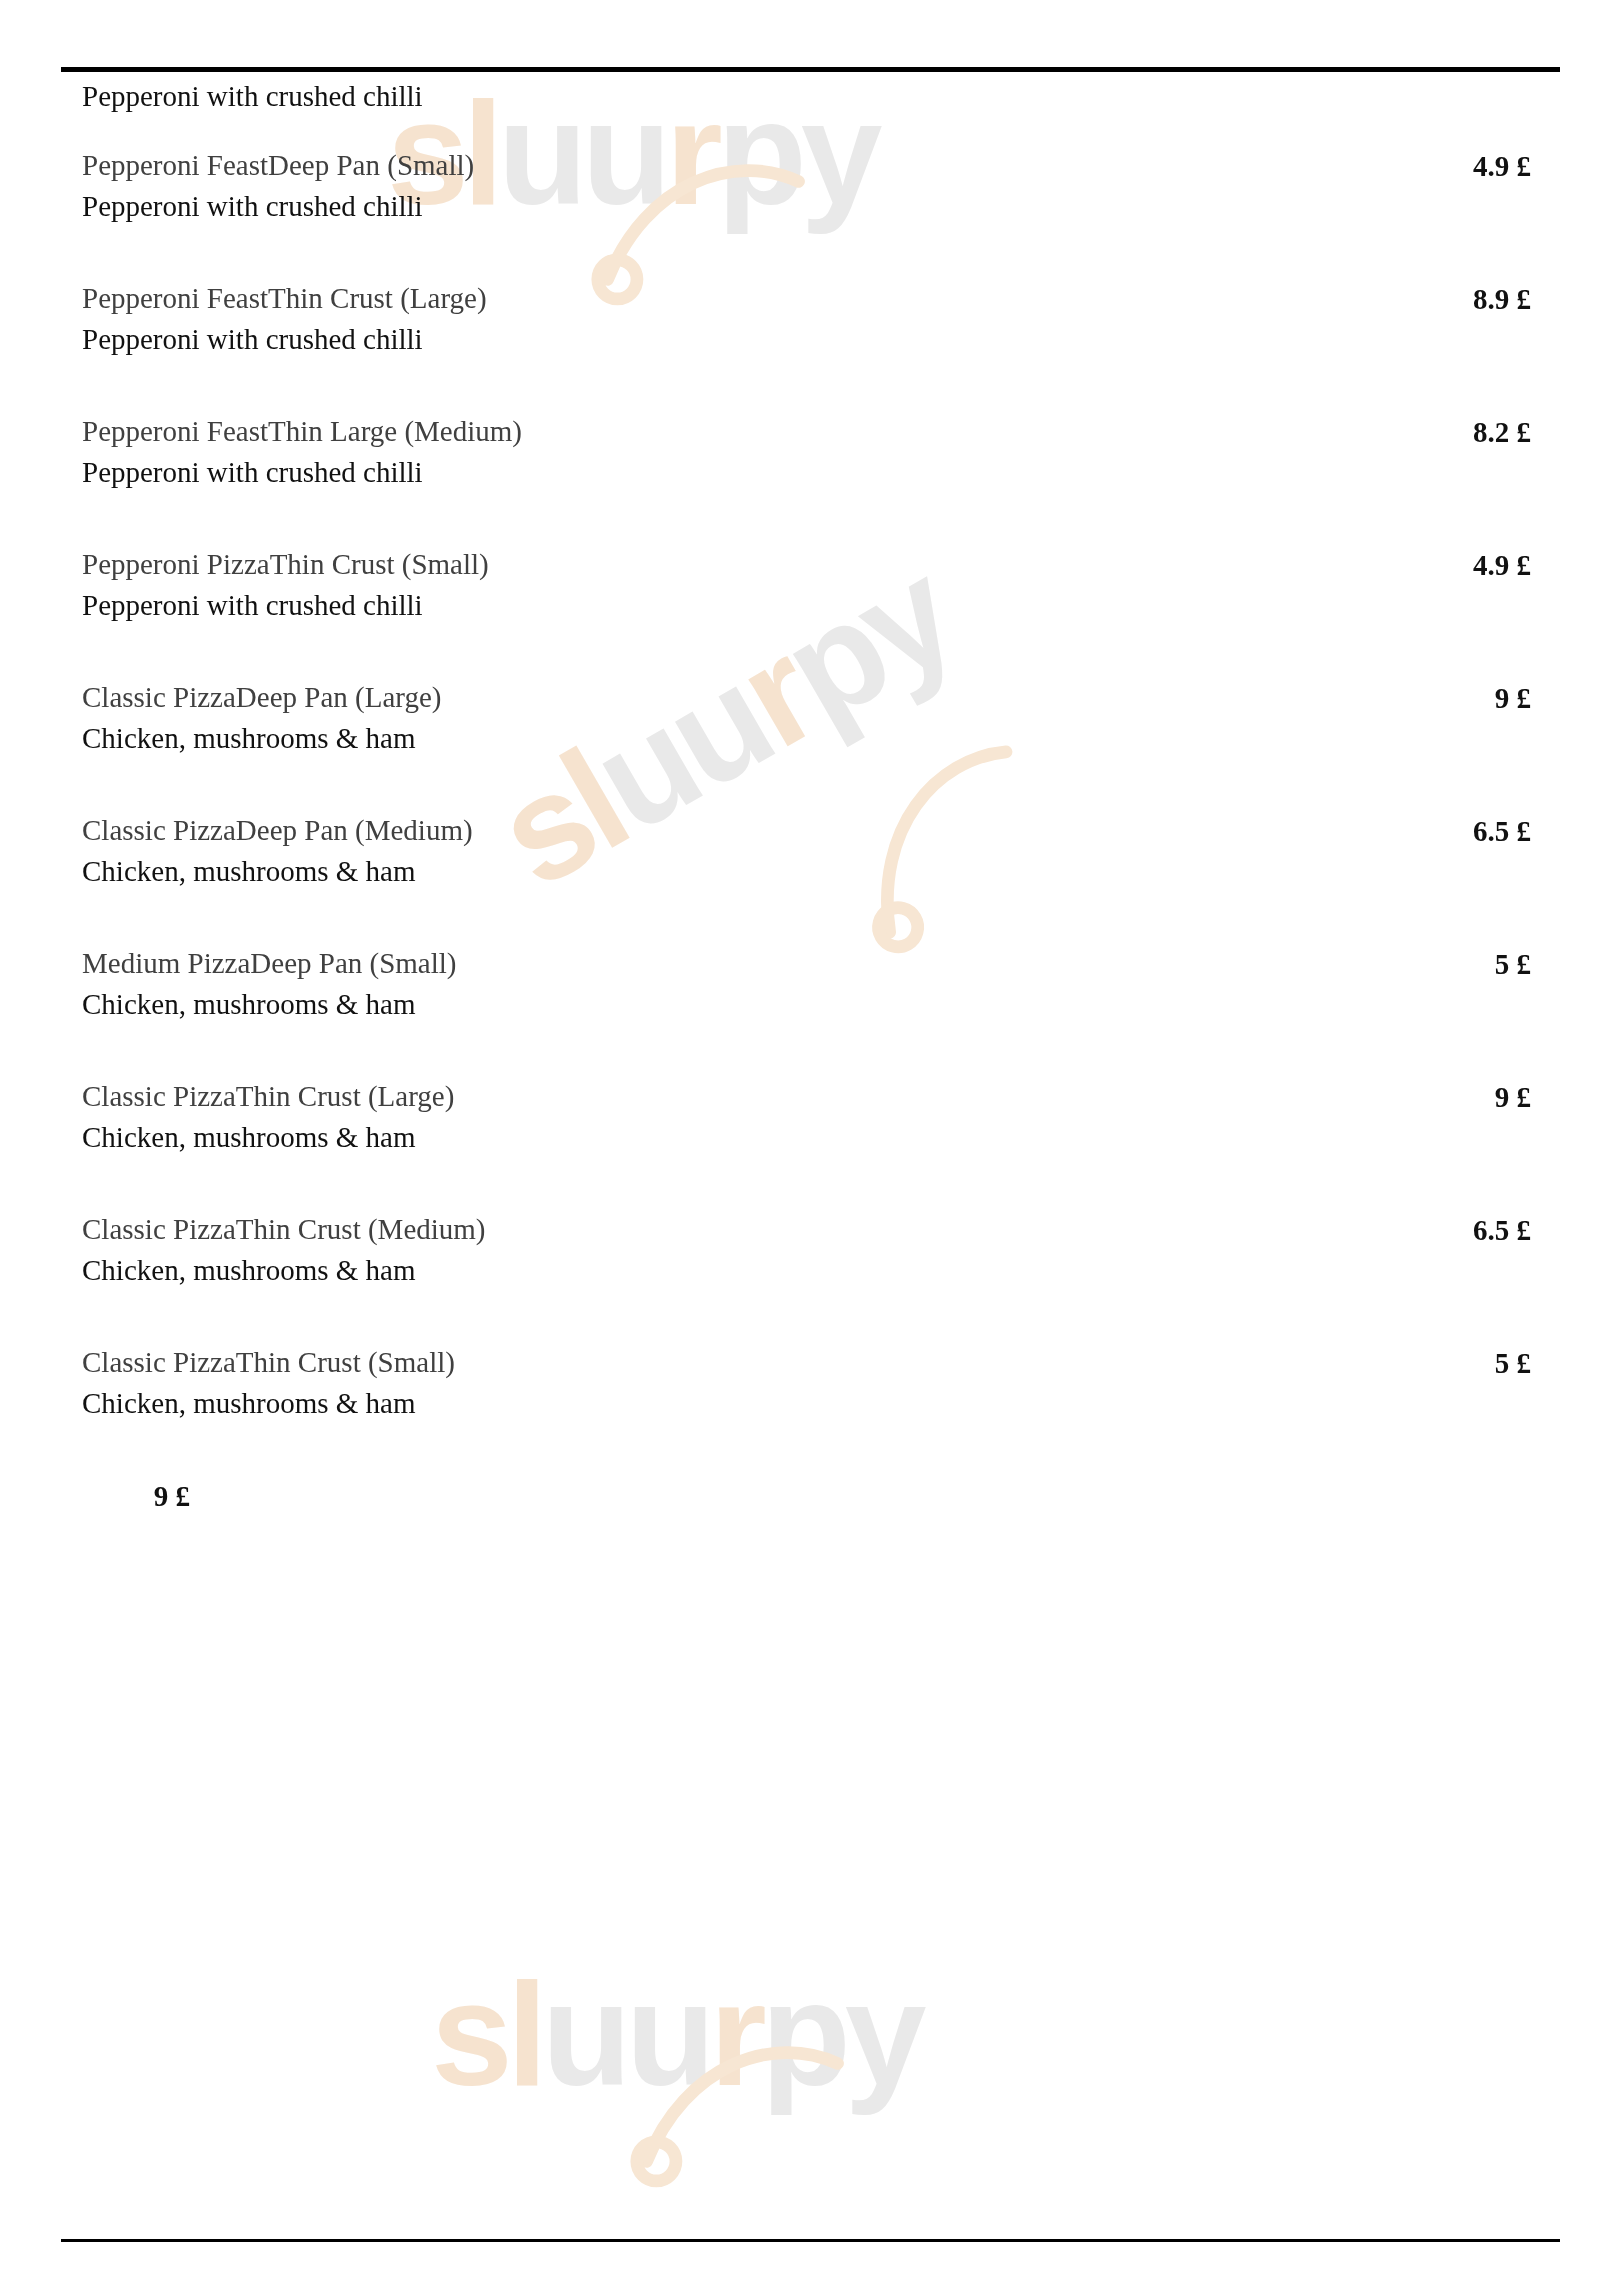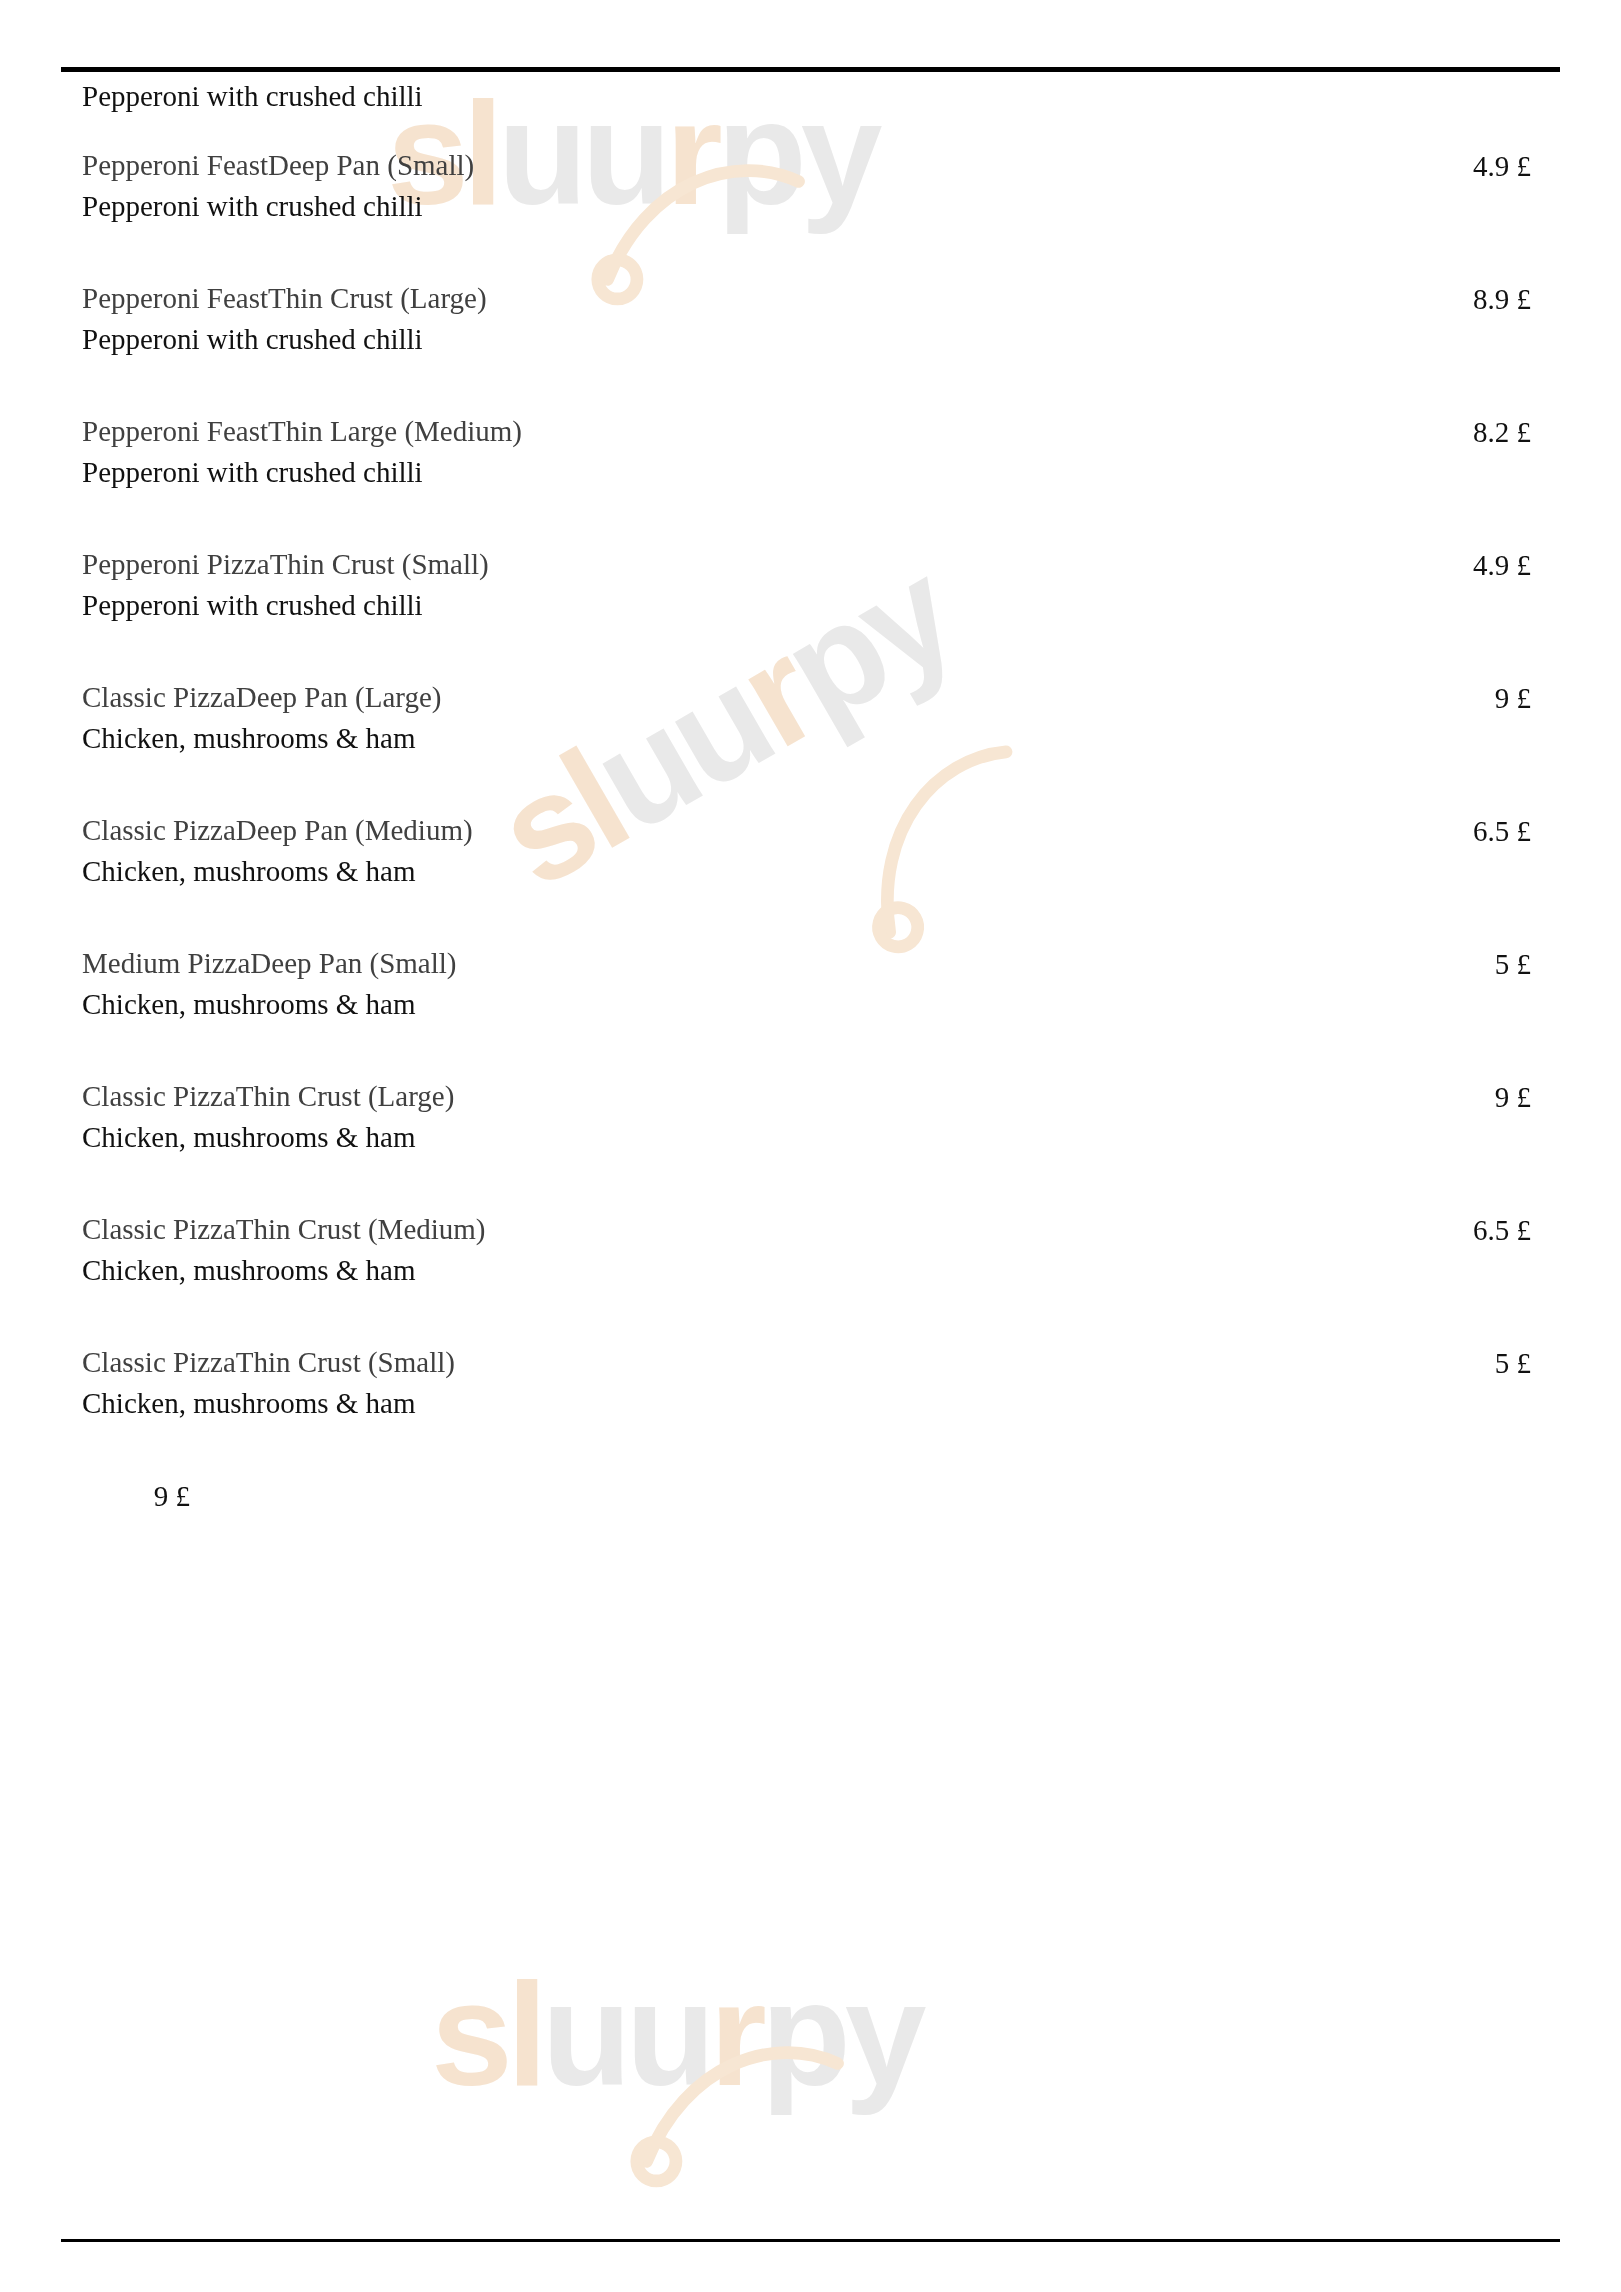--- a/index.html
+++ b/index.html
@@ -94,20 +94,21 @@
     margin-top: 7.8px;
   }
   .price {
     font-size: 29px;
     line-height: 1.16;
     color: #111111;
     white-space: nowrap;
     text-align: right;
     min-width: 108px;
     padding-top: 1px;
+    font-weight: bold;
   }
   .desc-only {
     font-size: 29px;
     line-height: 1.16;
     color: #111111;
   }
 </style>
 </head>
 <body>
 

